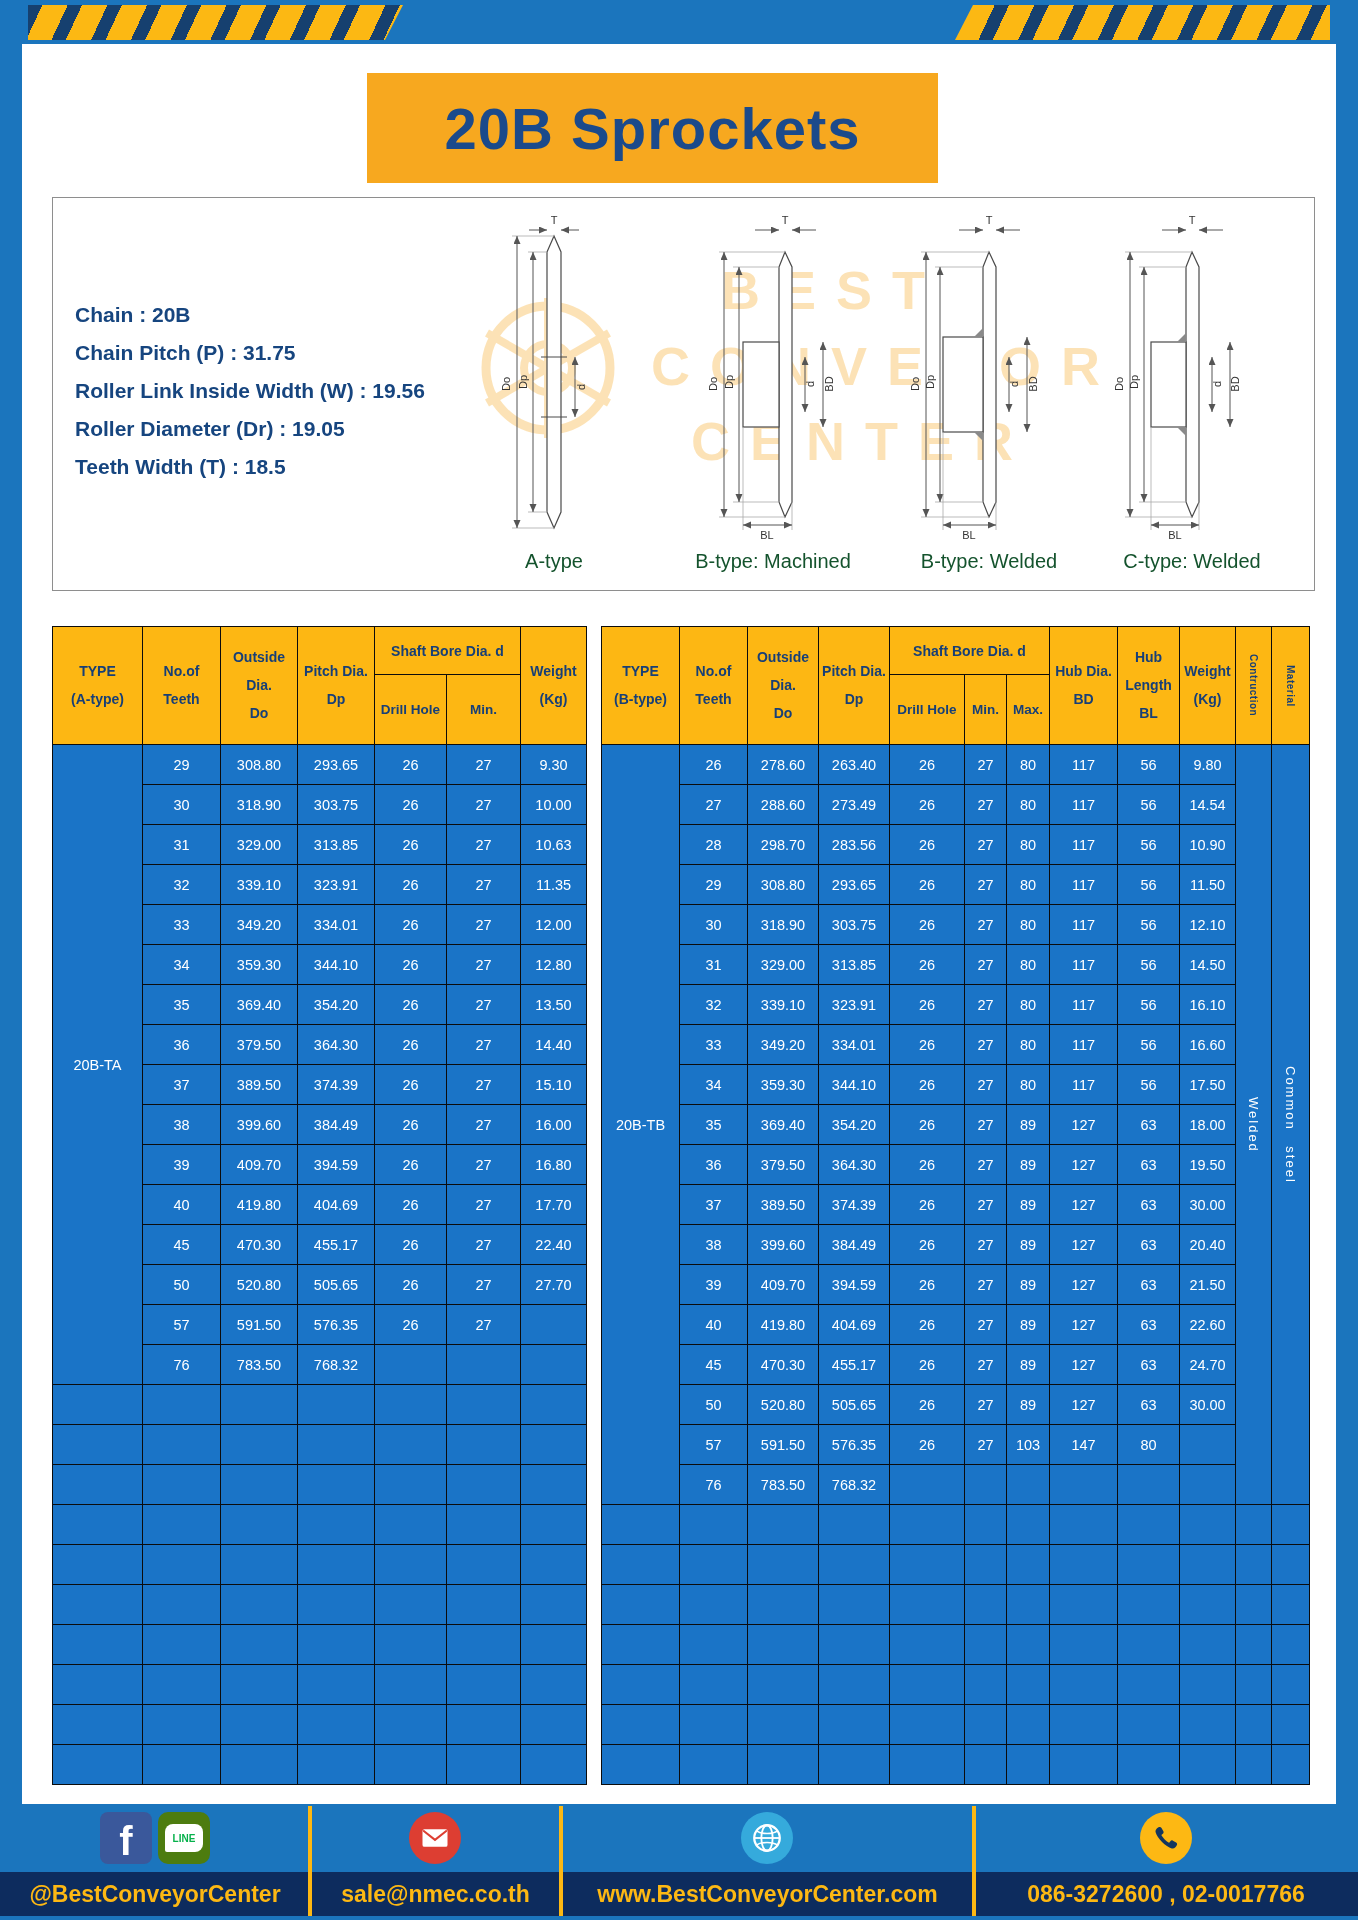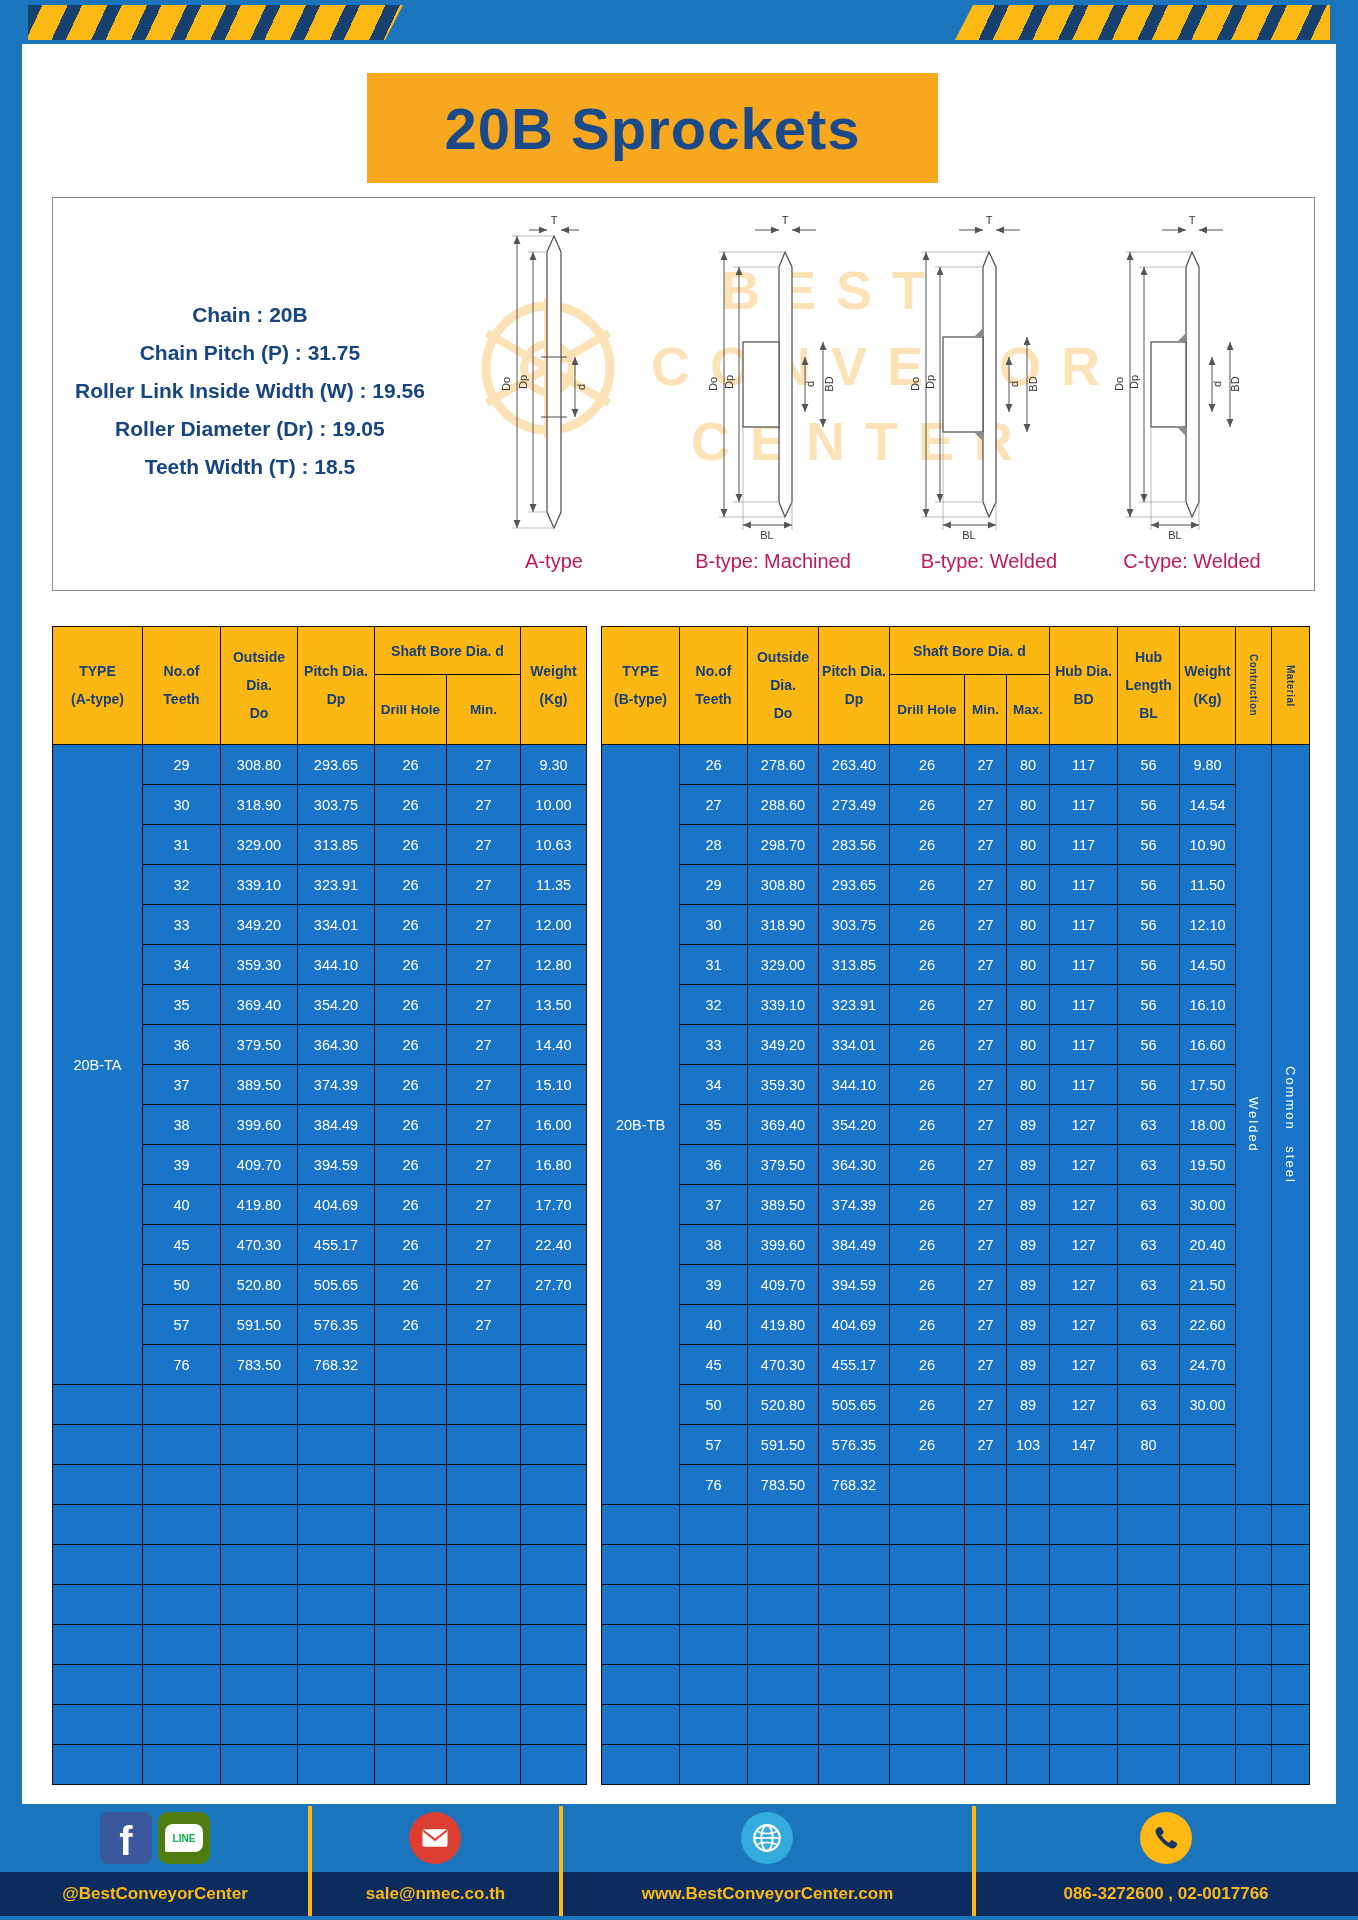--- a/index.html
+++ b/index.html
@@ -15,37 +15,37 @@
   .hazard-right { left:955px; width:375px; clip-path:polygon(18px 0,100% 0,100% 100%,0 100%); }
 
   
   .title-banner { position:absolute; left:367px; top:73px; width:571px; height:110px;
     background:#f7a81f; display:flex; align-items:center; justify-content:center; }
   .title-banner h1 { font-size:58px; font-weight:800; color:#1b4a8b; letter-spacing:1px; }
 
   
   .spec-panel { position:absolute; left:52px; top:197px; width:1263px; height:394px;
     background:#fff; border:1px solid #8e8e8e; }
-  .spec-lines { position:absolute; left:22px; top:98px; z-index:2;text-align:center; }
+  .spec-lines { position:absolute; left:22px; top:98px; z-index:2; }
   .spec-line { font-size:21px; font-weight:bold; color:#16457f; line-height:38px; white-space:nowrap; }
 
   .watermark { position:absolute; left:420px; top:55px; display:flex; gap:28px; z-index:0; opacity:.32; }
   .wm-text div { font-size:54px; font-weight:bold; color:#f6a820; letter-spacing:20px; line-height:1.4; }
   .wm-text div:nth-child(1) { padding-left:70px; }
   .wm-text div:nth-child(3) { padding-left:40px; }
 
   .diagrams { position:absolute; left:380px; top:14px; width:880px; height:330px; z-index:1; }
   .diagrams .part { fill:#ffffff; stroke:#4a4a4a; stroke-width:1.2; }
   .diagrams .ext  { stroke:#aaaaaa; stroke-width:.8; }
   .diagrams .thin { stroke:#4a4a4a; stroke-width:1; }
   .diagrams .dim  { stroke:#555555; stroke-width:1; fill:none; }
   .diagrams .weld { fill:#8a8a8a; }
   .diagrams .dt   { font-size:11px; fill:#333; text-anchor:middle; }
   .diagram-label { position:absolute; top:352px; transform:translateX(-50%);
-    font-size:20px; color:#be185d; white-space:nowrap; z-index:2; }
+    font-size:20px; color:#14532d; white-space:nowrap; z-index:2; }
 
   
   .spec-table { position:absolute; top:626px; border-collapse:collapse; table-layout:fixed; }
   #table-a { left:52px;  width:534px; }
   #table-b { left:601px; width:708px; }
   .spec-table th, .spec-table td { border:1px solid #0c0c0c; text-align:center; vertical-align:middle; padding:0; overflow:hidden; }
   .spec-table thead th { background:#fdb713; color:#173f77; font-weight:bold; font-size:14px; }
   .spec-table thead tr:nth-child(1) { height:48px; }
   .spec-table thead tr:nth-child(2) { height:70px; }
   .spec-table thead tr:nth-child(2) th { font-size:13.5px; }
@@ -64,21 +64,21 @@
   .line-bubble { width:38px; height:28px; background:#fff; border-radius:8px 8px 8px 2px;
     display:flex; align-items:center; justify-content:center; }
   .line-bubble span { color:#06b14b; font-size:10px; font-weight:bold; }
   .email-icon { left:409px;  background:#dd3e32; border-radius:50%; }
   .globe-icon { left:741px;  background:#35aadc; border-radius:50%; }
   .phone-icon { left:1140px; background:#fdb813; border-radius:50%; }
 
   .footer-bar { position:absolute; left:0; top:1872px; width:1358px; height:44px;
     background:#0d2c5e; display:flex; align-items:center; }
   .fb-seg { height:100%; display:flex; align-items:center; justify-content:center; }
-  .fb-seg span { color:#fdb813; font-weight:bold; font-size:17px; white-space:nowrap; }
+  .fb-seg span { color:#fdb813; font-weight:bold; font-size:23px; white-space:nowrap; }
   .f-sep { position:absolute; top:1806px; width:4px; height:110px; background:#fdb813; z-index:5; }
 </style>
 </head>
 <body>
 
 <div class="page">
   <div class="content-white"></div>
   <div class="hazard hazard-left"></div>
   <div class="hazard hazard-right"></div>
 

